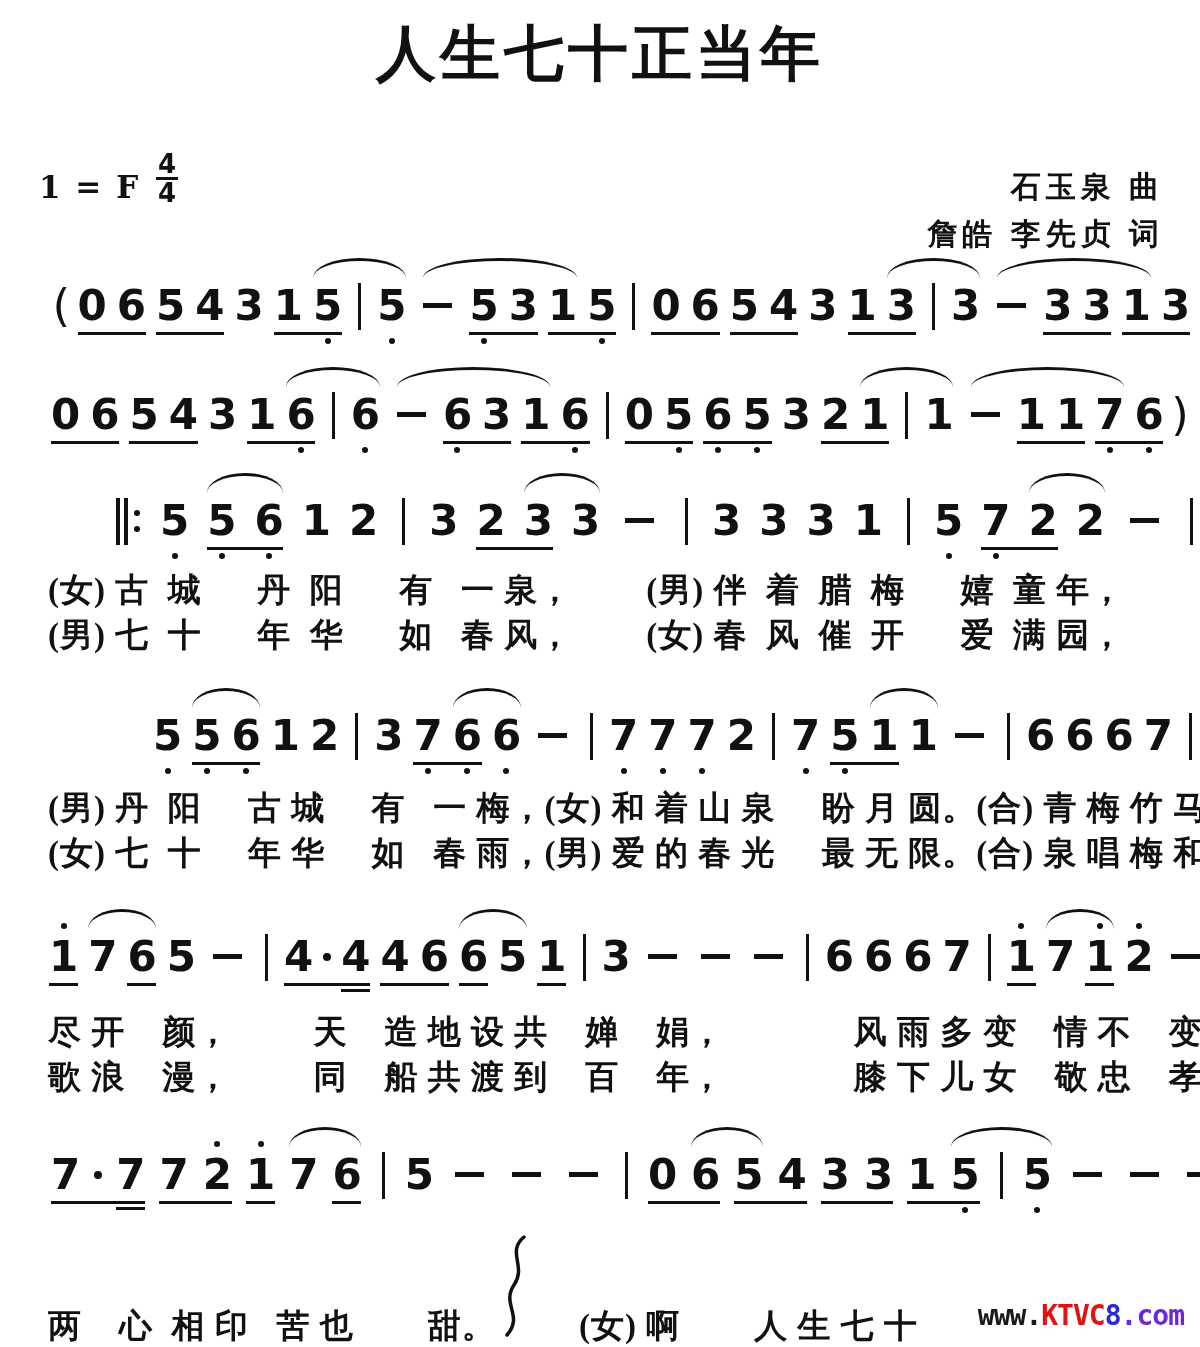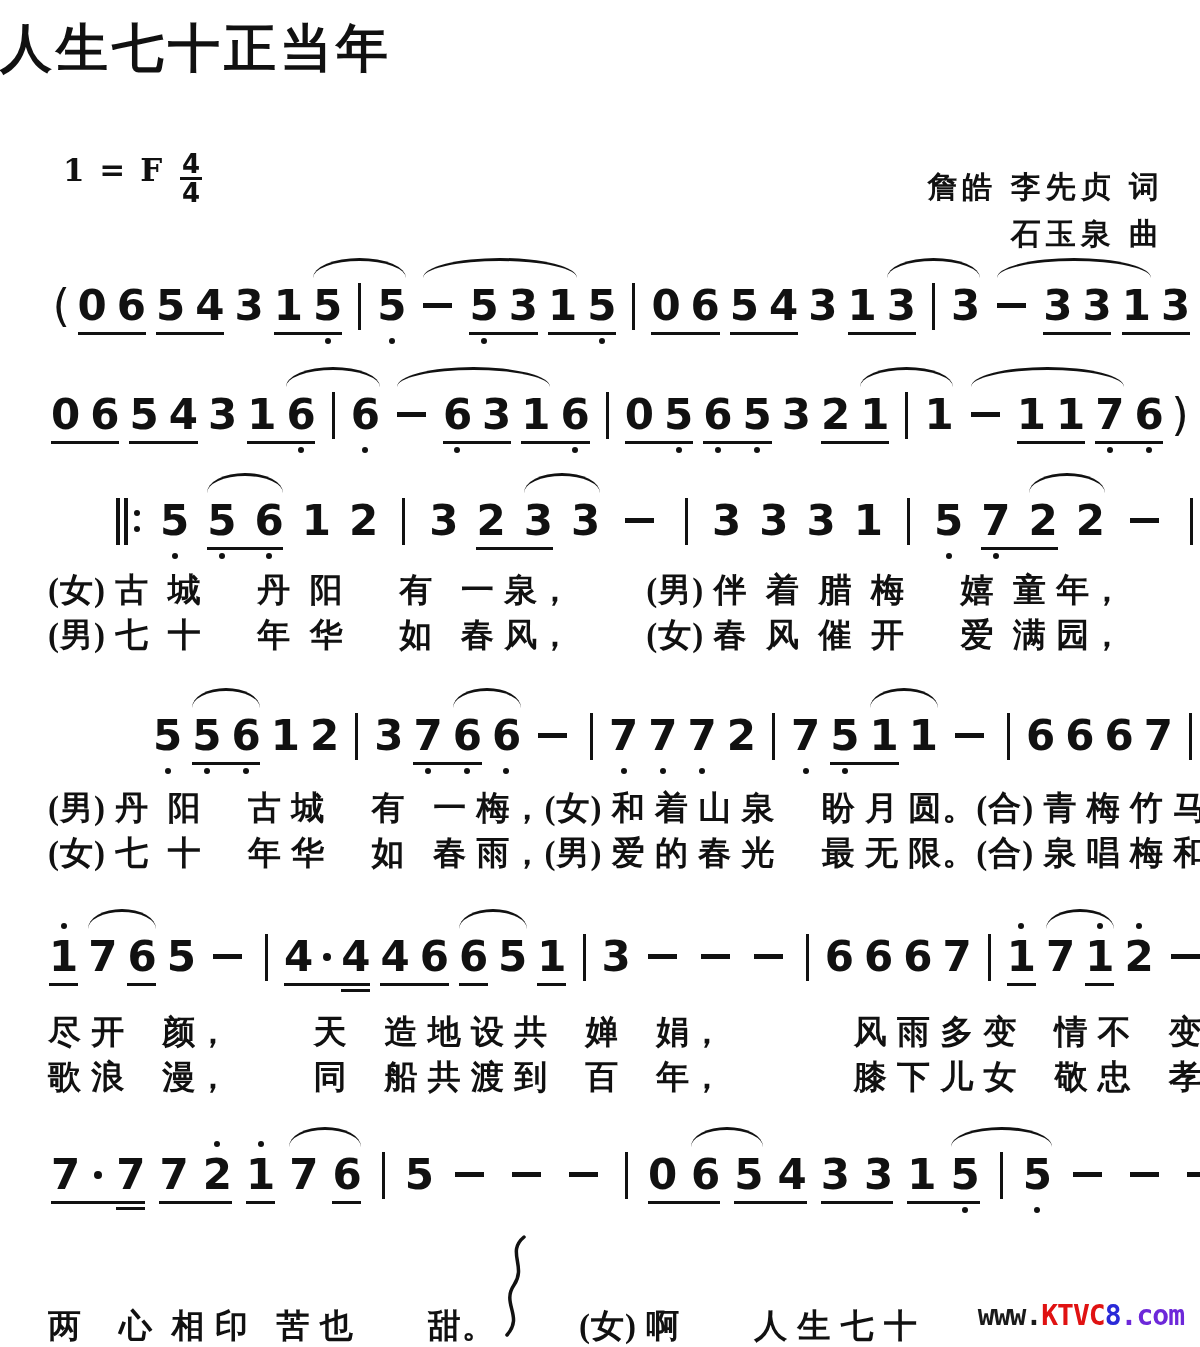--- a/index.html
+++ b/index.html
@@ -1,24 +1,24 @@
 <!DOCTYPE html>
 <html><head>
 <meta charset="utf-8">
 <style>
   html,body{margin:0;padding:0;background:#888;}
   .page{position:relative;width:1200px;height:1347px;background:#ffffff;margin:0 auto;overflow:hidden;
         font-family:"Liberation Sans",sans-serif;color:#111;}
   
-  .title{position:absolute;top:14px;left:0;width:100%;text-align:left;
-         font-size:52px;font-weight:900;letter-spacing:4px;
+  .title{position:absolute;top:14px;left:0;width:100%;text-align:center;
+         font-size:60px;font-weight:900;letter-spacing:4px;
          font-family:"Liberation Serif",serif;}
   .subtitle{position:absolute;top:102px;left:0;width:100%;text-align:center;
             font-size:28px;font-weight:700;letter-spacing:4px;}
-  .keysig{position:absolute;top:152px;left:63px;display:flex;align-items:flex-start;gap:16px;}
+  .keysig{position:absolute;top:152px;left:39px;display:flex;align-items:flex-end;gap:16px;}
   .keysig .tonic{font-size:31px;font-weight:700;font-family:"DejaVu Serif",serif;letter-spacing:2px;}
   .frac{display:inline-flex;flex-direction:column;align-items:center;}
   .frac b{font:800 26px/24px "DejaVu Sans",sans-serif;}
   .fbar{width:22px;height:3px;background:#111;margin:1px 0;}
   .credits{position:absolute;top:163px;right:36px;text-align:right;
            font-size:30px;font-weight:600;letter-spacing:5px;line-height:47px;}
   
   .music-line{position:absolute;display:flex;align-items:flex-start;height:46px;}
   .tok{position:relative;margin:0 var(--g);flex:none;}
   .tok.num{font:700 42px/46px "DejaVu Sans",sans-serif;}
@@ -56,22 +56,22 @@
   <div class="keysig">
     <span class="tonic">1 = F</span>
     <span class="frac">
       <b>4</b>
       <b class="fbar"></b>
       <b>4</b>
     </span>
   </div>
 
   <div class="credits">
+    <div>石玉泉 曲</div>
     <div>詹皓 李先贞 词</div>
-    <div>石玉泉 曲</div>
   </div>
 
   <div id="score">
       <div class="music-line" style="top: 283px; left: 50px; --g: 5px;">
         <span class="tok paren">(</span>
         <span class="tok num">0</span>
         <span class="tok num">6</span>
         <span class="tok num">5</span>
         <span class="tok num">4</span>
         <span class="tok num">3</span>

